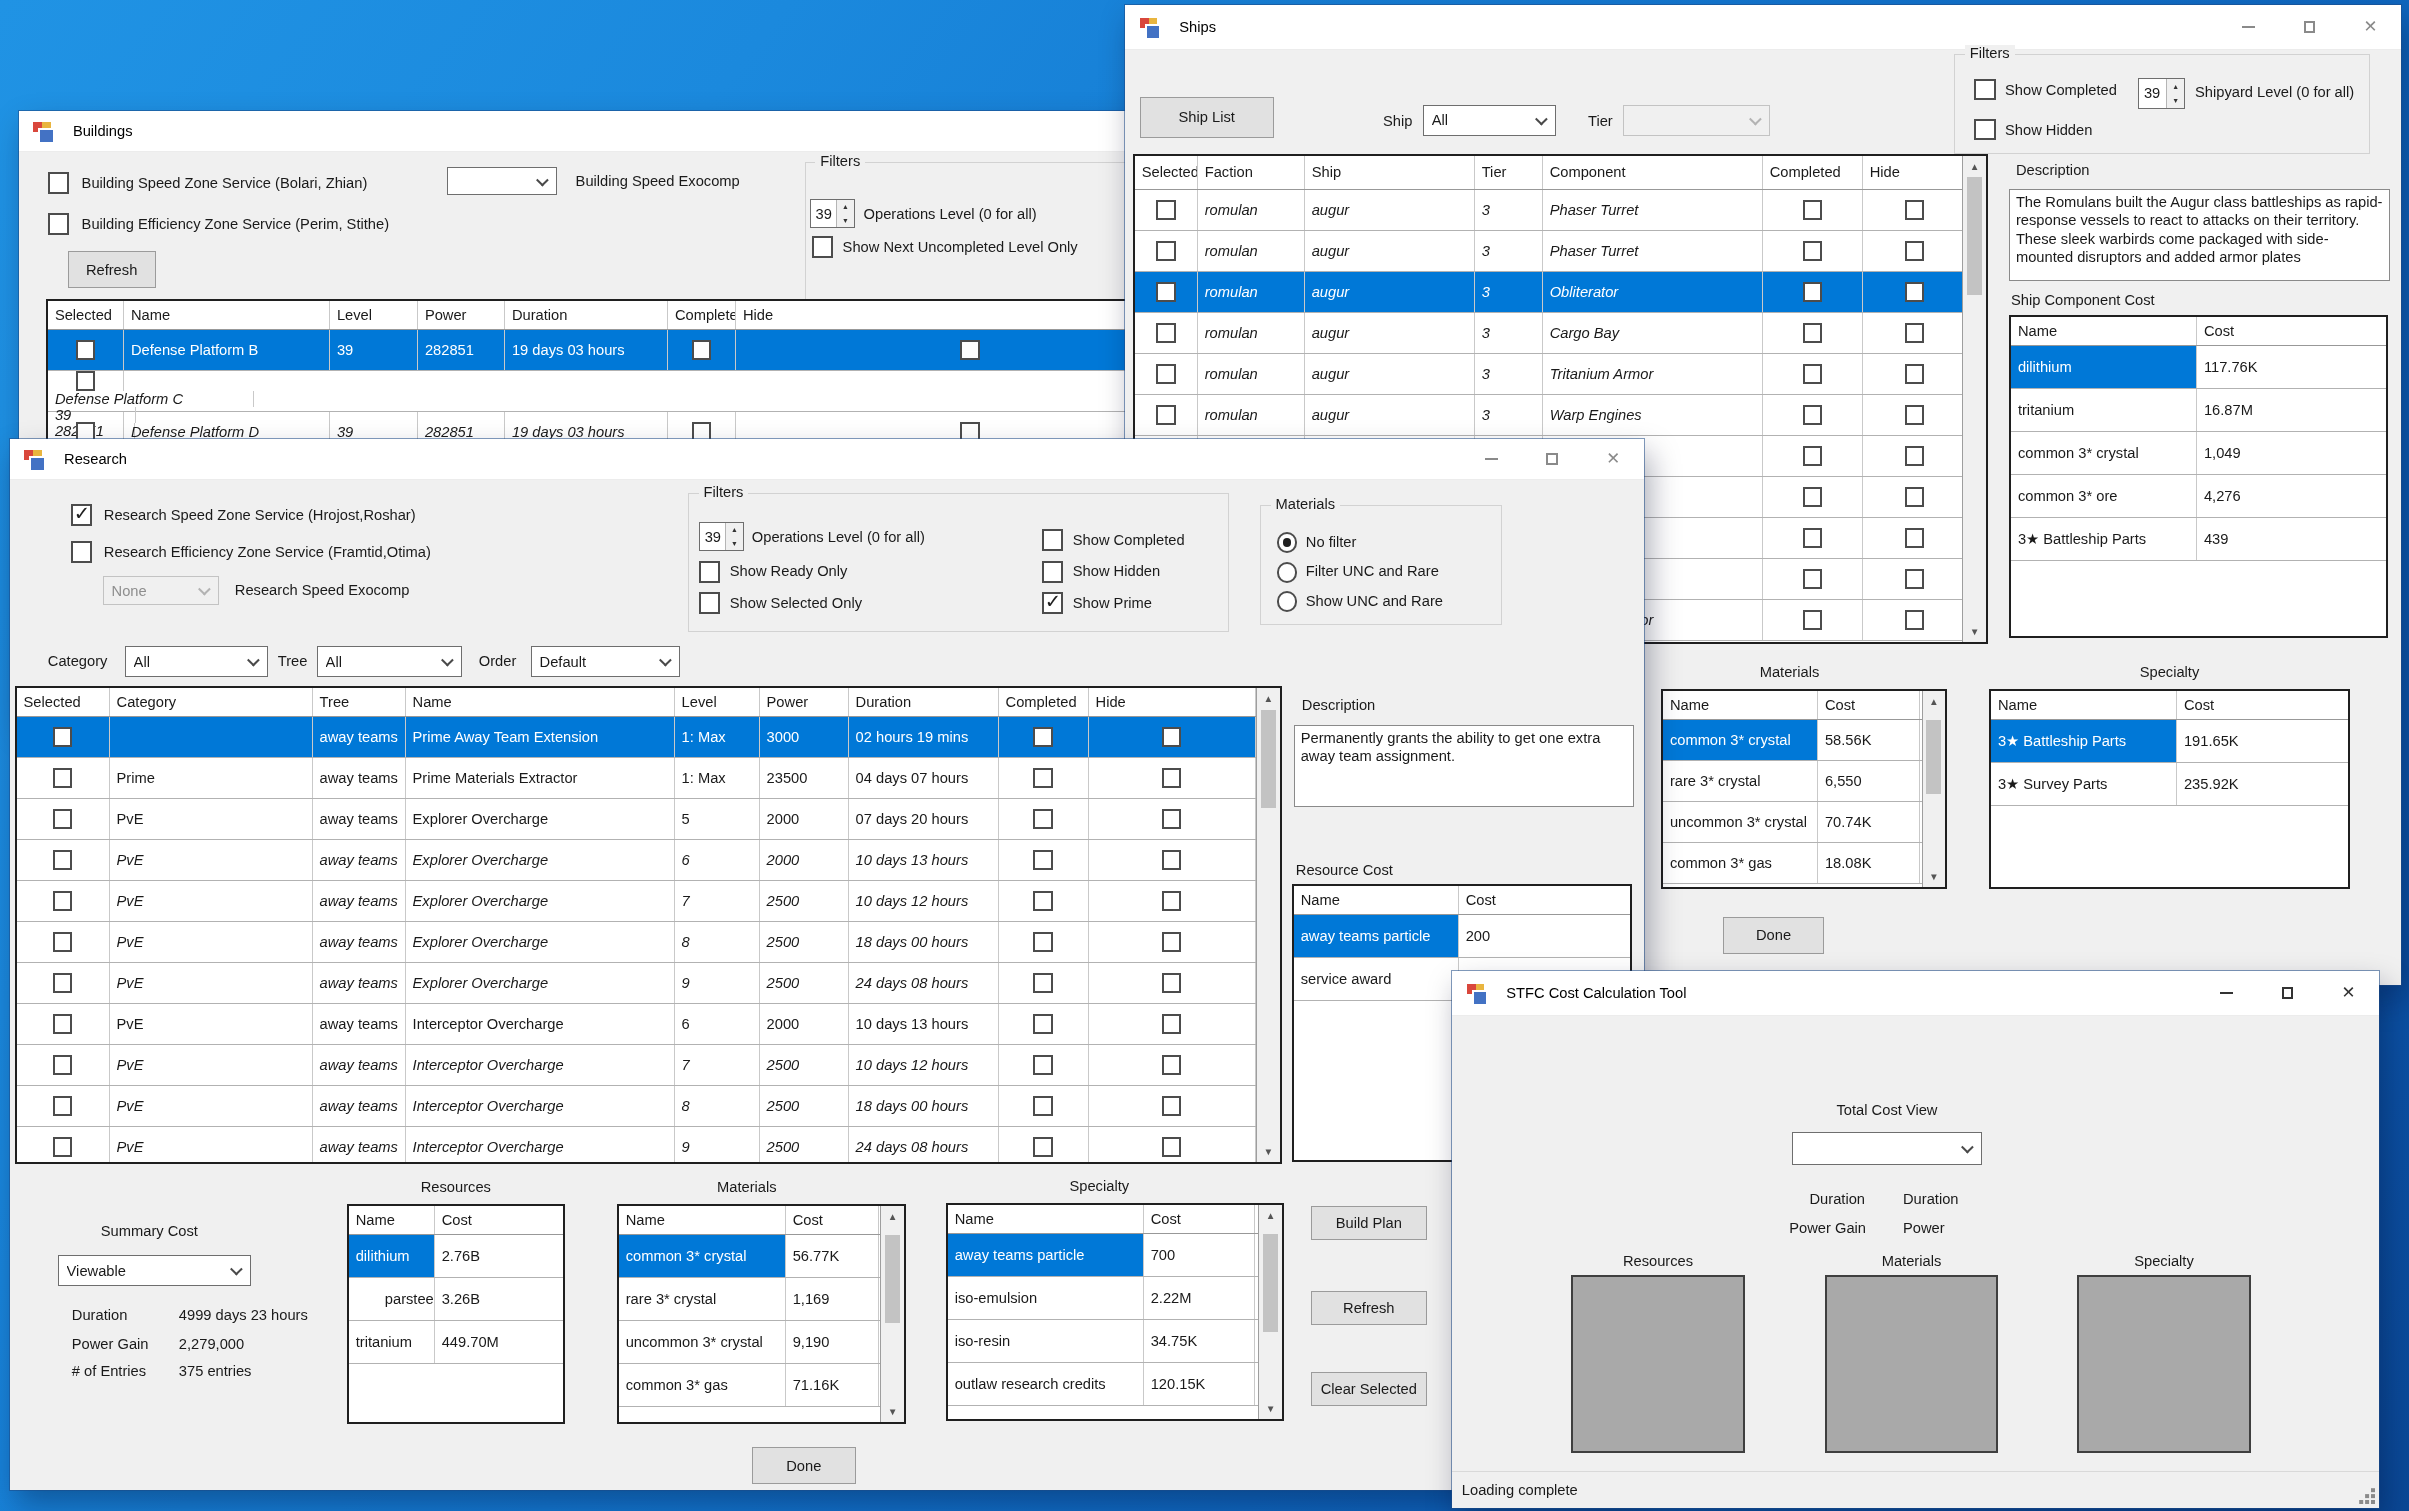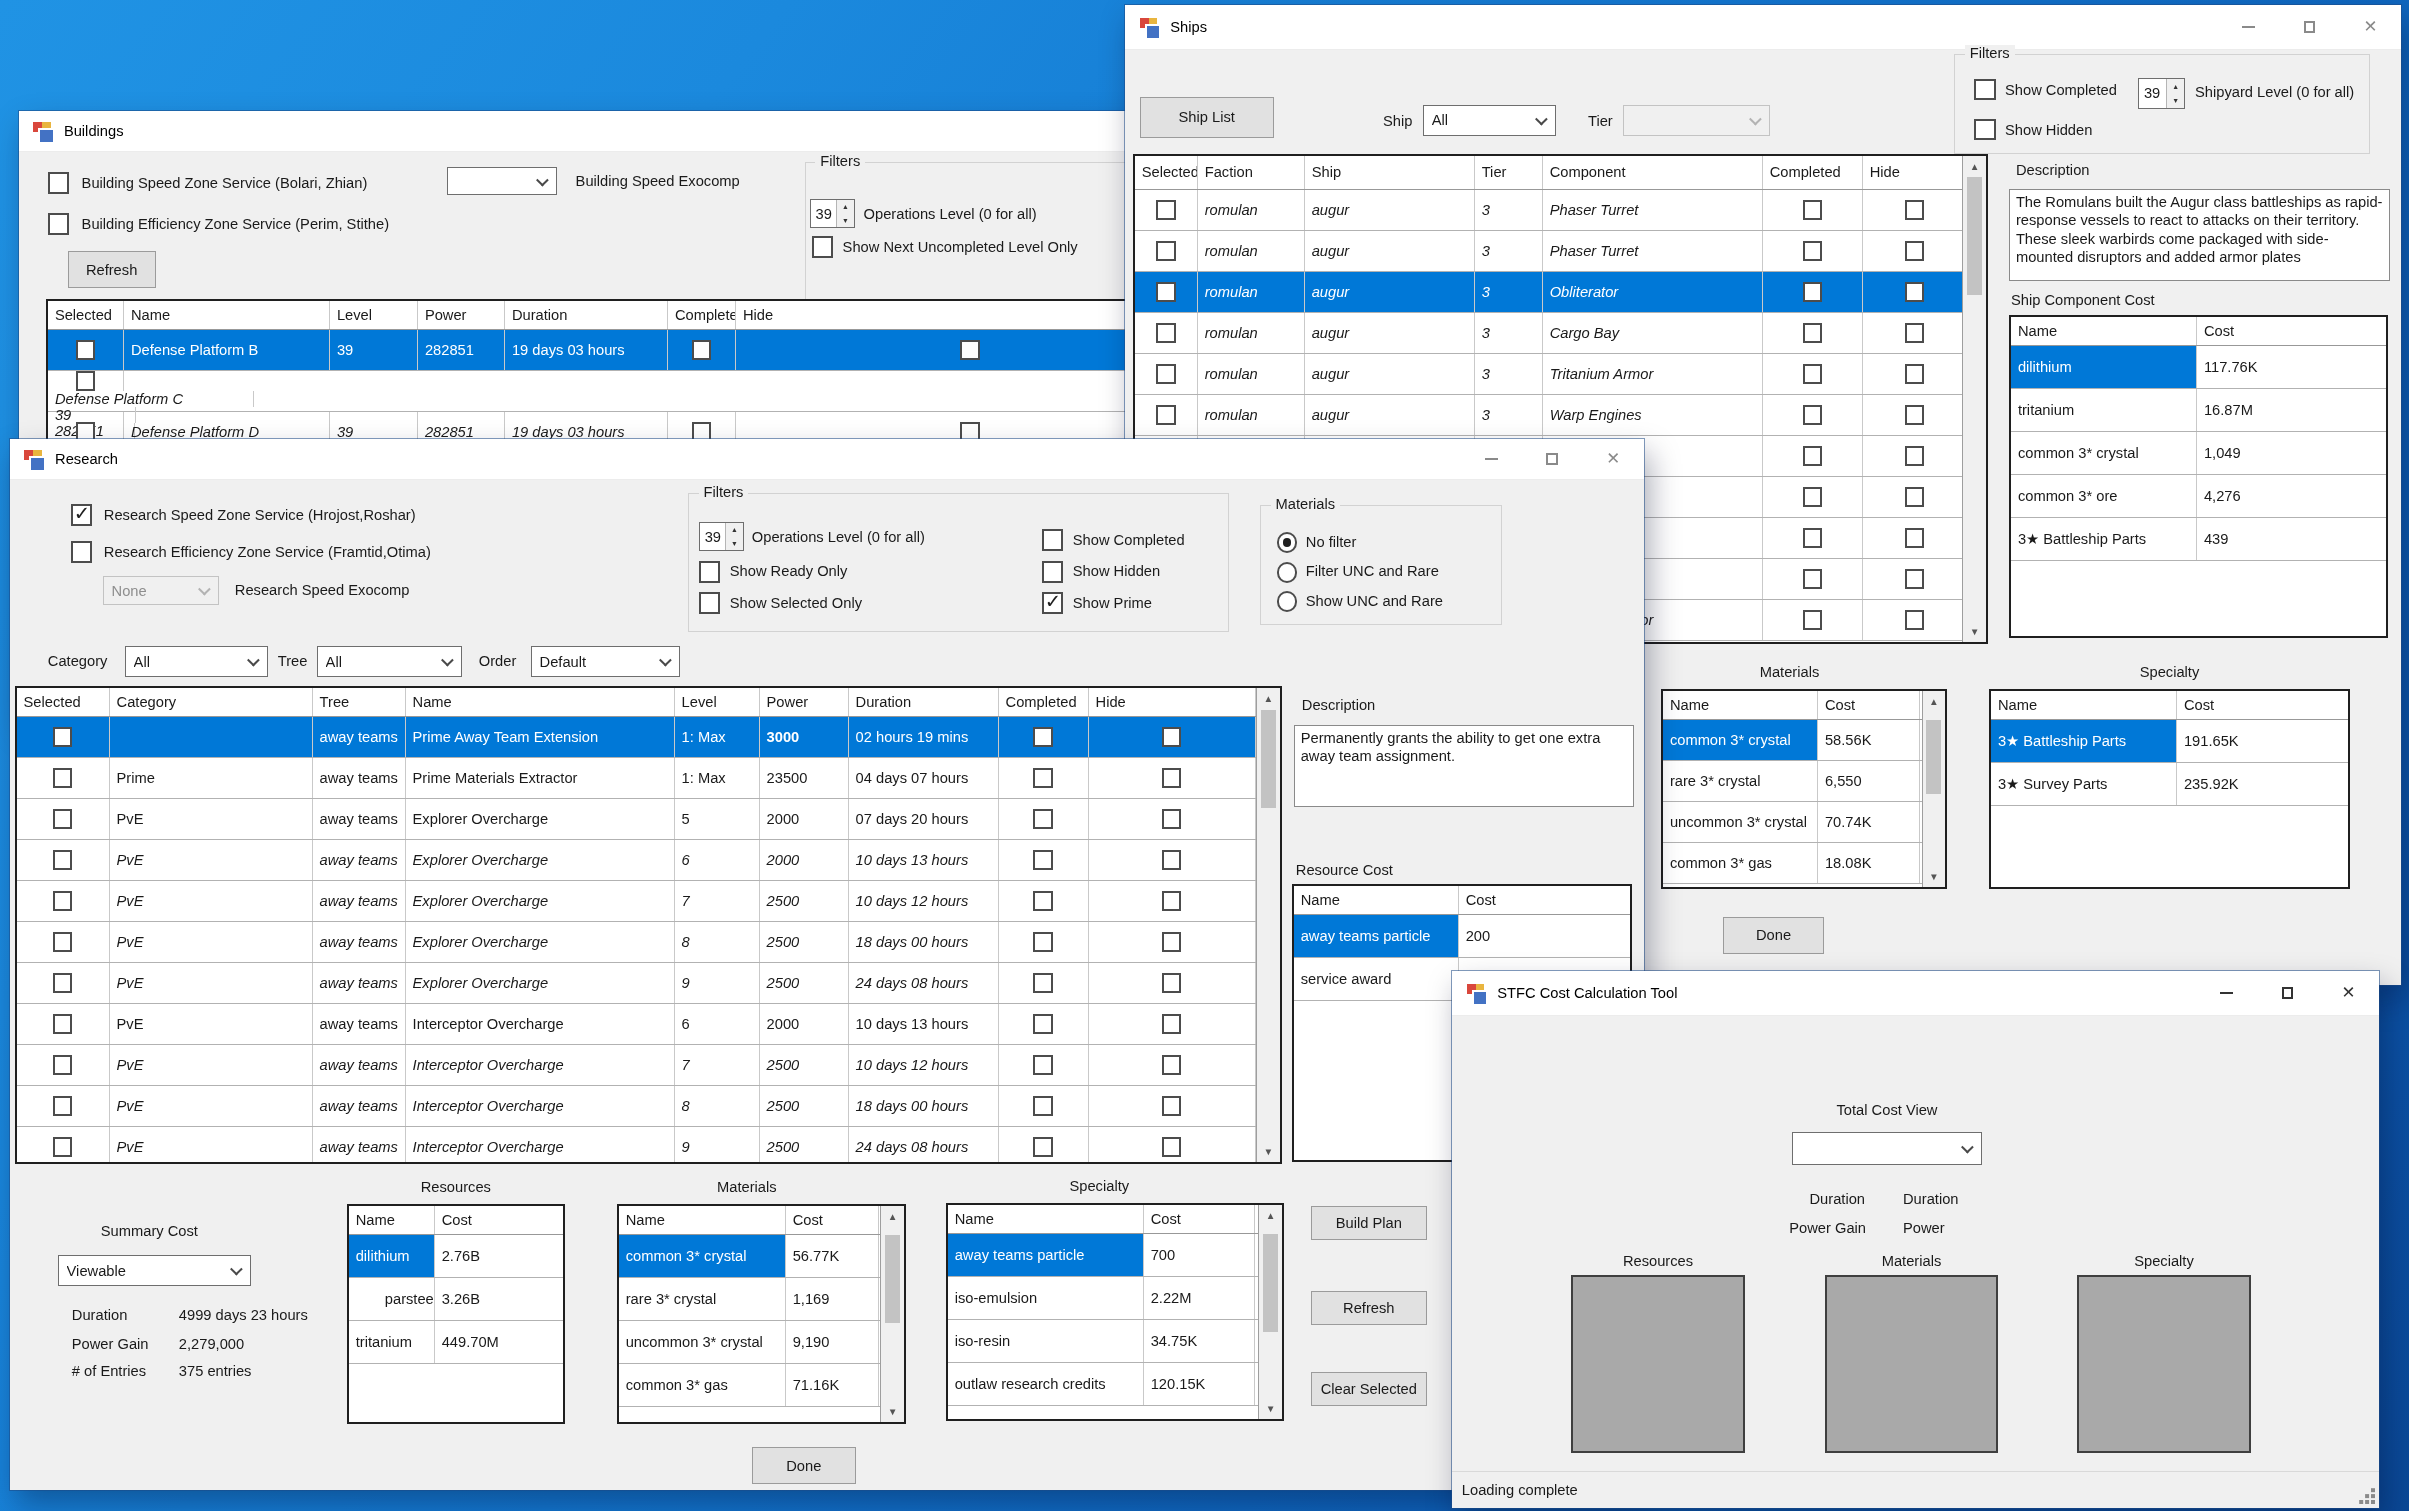--- a/index.html
+++ b/index.html
@@ -2,21 +2,21 @@
 <html><head>
 <meta charset="utf-8">
 <style>
   *{box-sizing:border-box;margin:0;padding:0}
   html,body{width:2409px;height:1511px}
   body{position:relative;overflow:hidden;font-family:"Liberation Sans",sans-serif;color:#1a1a1a;
        background:linear-gradient(128deg,#2093e4 0%,#1b89dd 22%,#1377d0 48%,#0e62ba 72%,#0b51a4 88%,#0a4896 100%)}
   .win{position:absolute;background:#f0f0f0;overflow:hidden;
        box-shadow:0 0 0 1px rgba(30,75,135,.55),5.9px 13.7px 29px rgba(0,10,40,.35)}
   .tb{position:absolute;left:0;top:0;right:0;background:#fff;display:flex;align-items:center;
-      padding-left:11.8px;gap:10px;border-bottom:1px solid #ececec}
+      padding-left:11.8px;gap:19px;border-bottom:1px solid #ececec}
   .tt{font-size:14.7px;color:#000;white-space:nowrap}
   .wbtns{margin-left:auto;display:flex;height:100%}
   .wb{width:61px;display:flex;align-items:center;justify-content:center}
   .gmin{width:12.7px;height:2px;background:#8a8a8a}
   .gmax{width:11.8px;height:11.8px;border:2px solid #8a8a8a}
   .gx{color:#8a8a8a;font-size:16.7px;line-height:1}
   .act .gmin{background:#333}.act .gmax{border-color:#333}.act .gx{color:#333}
   .aico{width:23.5px;height:23.5px;position:relative;flex:none}
   .aico::before{content:"";position:absolute;left:2.9px;top:2.9px;width:9.8px;height:9.8px;background:#d9473c}
   .aico::after{content:"";position:absolute;left:7.8px;top:8.8px;width:12.7px;height:11.8px;background:#4372c4;border:2px solid #fff}
@@ -572,21 +572,21 @@
           <div class="thc" style="width: 167px;">Hide</div>
         </div>
         <div class="tr sel" style="height: 41px;">
           <div class="tc cbc" style="width: 93px;">
             <span class="cb"></span>
           </div>
           <div class="tc" style="width: 203px;"></div>
           <div class="tc" style="width: 93px;">away teams</div>
           <div class="tc" style="width: 269px;">Prime Away Team Extension</div>
           <div class="tc" style="width: 85px;">1: Max</div>
-          <div class="tc" style="width: 89px; font-weight: bold;">3000</div>
+          <div class="tc" style="width: 89px;">3000</div>
           <div class="tc" style="width: 150px;">02 hours 19 mins</div>
           <div class="tc cbc" style="width: 90px;">
             <span class="cb"></span>
           </div>
           <div class="tc cbc" style="width: 167px;">
             <span class="cb"></span>
           </div>
         </div>
         <div class="tr" style="height: 41px;">
           <div class="tc cbc" style="width: 93px;">

